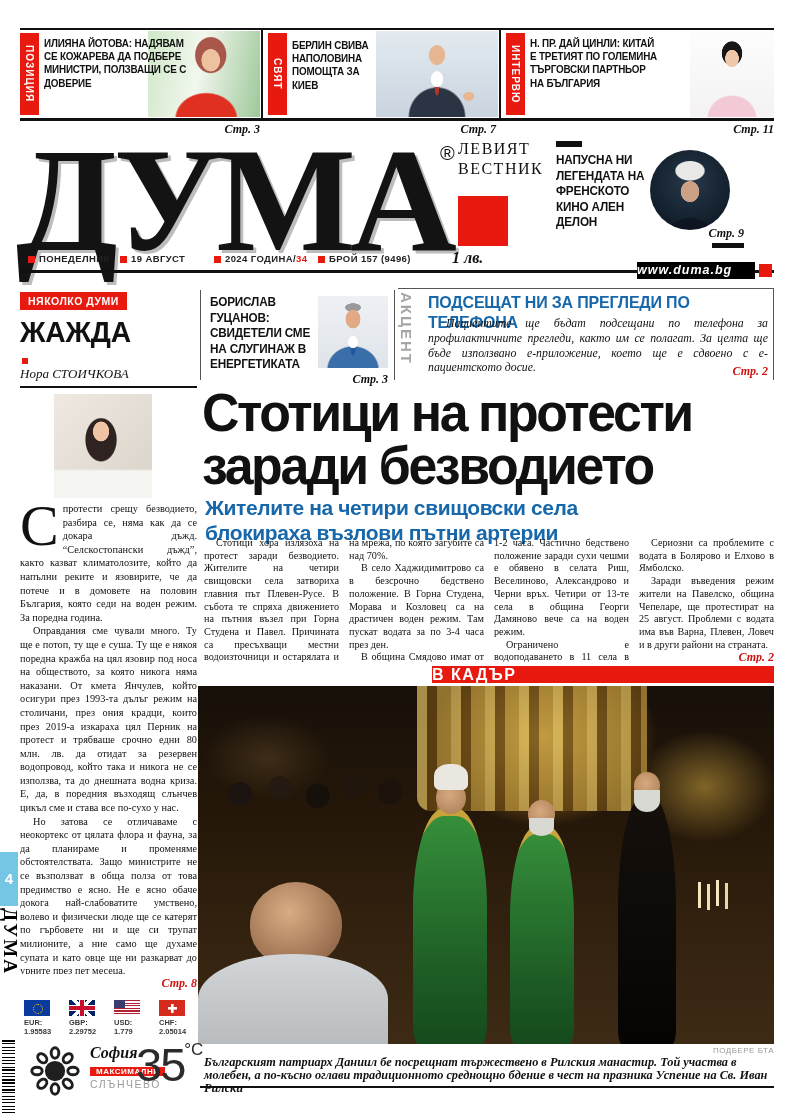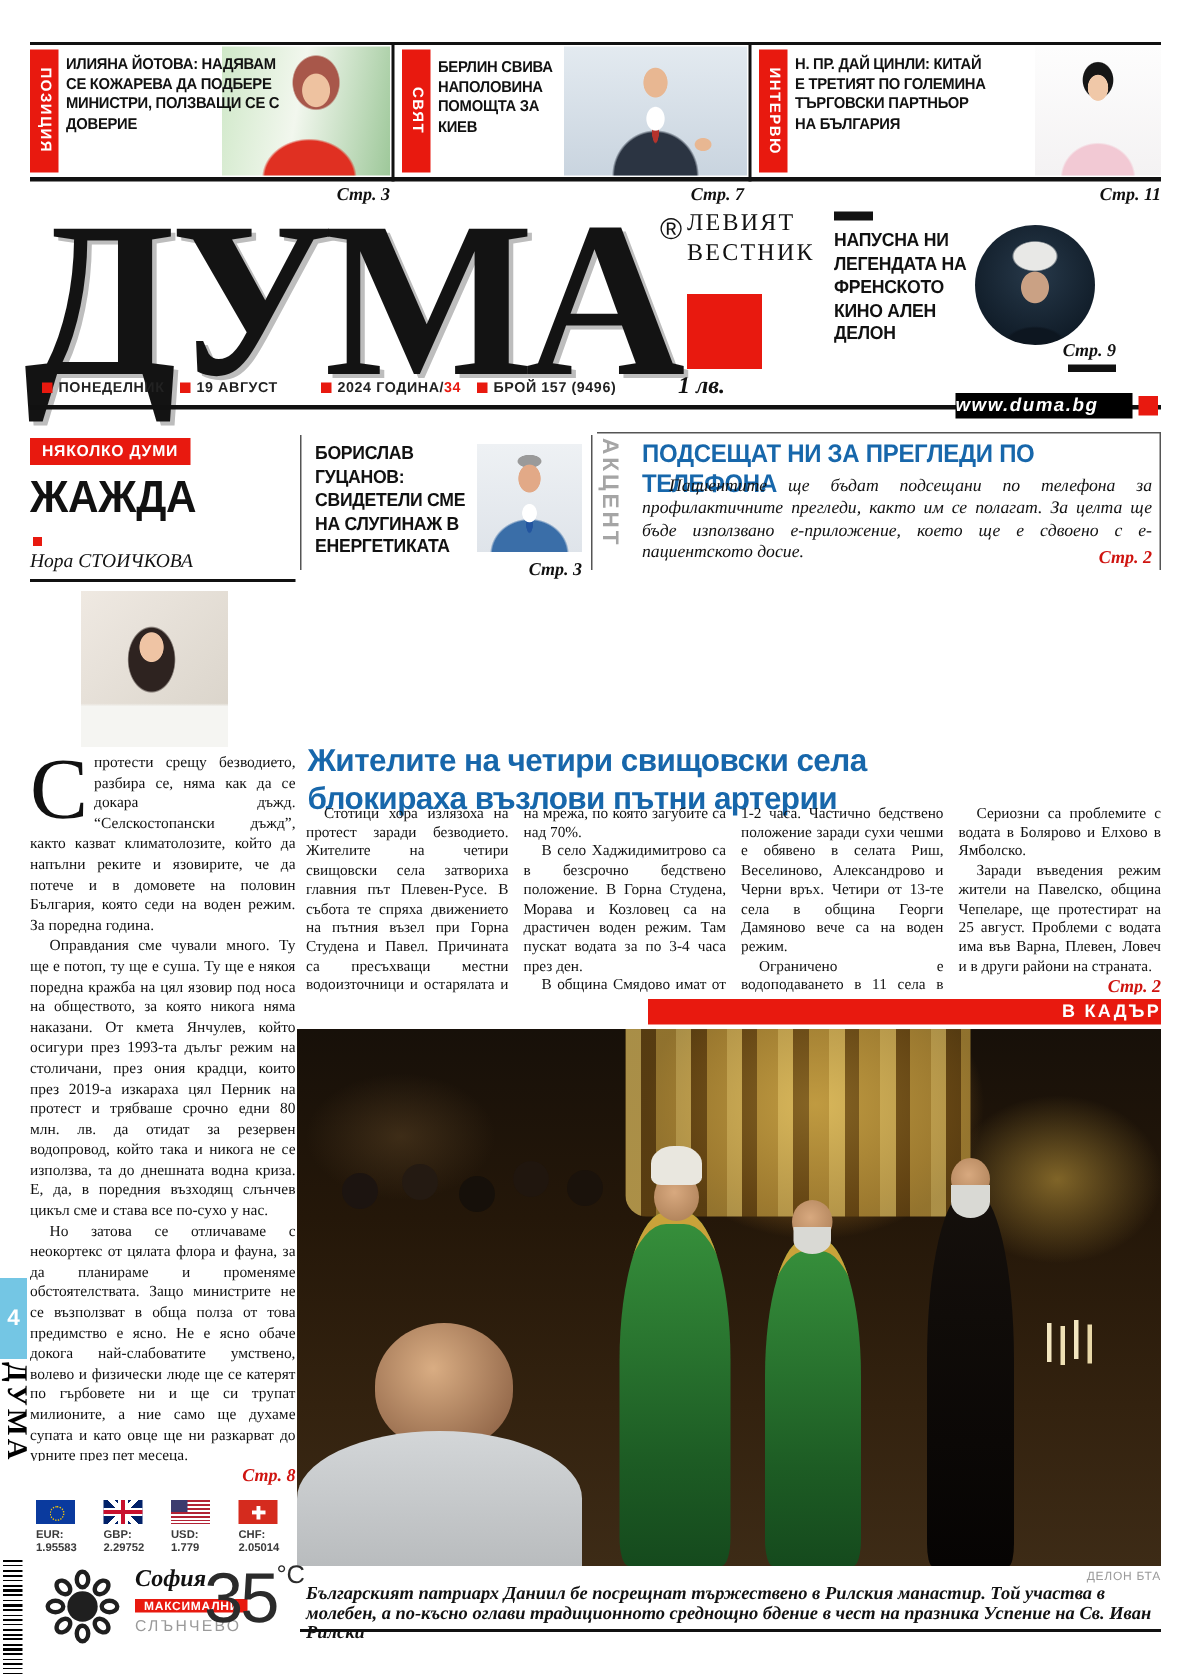--- a/index.html
+++ b/index.html
@@ -46,21 +46,21 @@
                  line-height:14.8px; text-indent:18px; }
 
   .main-hl { font-size:54px; line-height:53px; font-weight:800; letter-spacing:-2.5px;
              transform:scaleX(0.96); transform-origin:0 0; white-space:nowrap; }
   .main-sub { font-size:21px; line-height:25px; font-weight:700; color:#1767ab; letter-spacing:-0.4px; white-space:nowrap; }
   .main-cols { display:flex; gap:10px; font-family:"Liberation Serif",serif; font-size:10.2px; line-height:12.7px; }
   .main-cols .col { flex:1; }
   .main-cols p { text-indent:12px; }
   .main-cols p.cont { text-indent:0; }
 
-  .vkadr { text-align:right; font-weight:700; font-size:12px; letter-spacing:1.5px; line-height:17px; }
+  .vkadr { text-align:left; font-weight:700; font-size:16px; letter-spacing:1.5px; line-height:17px; }
   .caption { font-family:"Liberation Serif",serif; font-style:italic; font-weight:700;
              font-size:12.3px; line-height:13.2px; }
   .credit { font-size:8px; color:#999; letter-spacing:0.5px; text-align:right; }
 
   .cur-item { width:41px; text-align:left; }
   .cur-flag { width:26px; height:16px; margin-bottom:2px; }
   .cur-code,.cur-val { font-size:7.5px; font-weight:700; color:#3a3a3a; line-height:9px; }
 
   .flag-eu { background:#0a3a9e; position:relative; }
   .flag-eu::after { content:""; position:absolute; left:9px; top:4px; width:8px; height:8px;
@@ -221,20 +221,24 @@
 
   <div class="abs hl cond" style="left:210px;top:295px;width:118px;font-size:12.5px;line-height:15.5px;">БОРИСЛАВ ГУЦАНОВ: СВИДЕТЕЛИ СМЕ НА СЛУГИНАЖ В ЕНЕРГЕТИКАТА</div>
   <div class="abs photo ph-gutsanov" style="left:318px;top:296px;width:70px;height:72px;"></div>
   <div class="abs pageref" style="left:318px;top:372px;width:70px;text-align:right;">Стр. 3</div>
 
   <div class="abs vtext" style="left:398px;top:292px;height:86px;color:#a5a5a5;font-weight:700;font-size:15px;letter-spacing:2px;">АКЦЕНТ</div>
   <div class="abs akcent-title cond" style="left:428px;top:293px;width:352px;">ПОДСЕЩАТ НИ ЗА ПРЕГЛЕДИ ПО ТЕЛЕФОНА</div>
   <div class="abs akcent-body just" style="left:428px;top:316px;width:340px;">Пациентите ще бъдат подсещани по телефона за профилактичните прегледи, както им се полагат. За целта ще бъде използвано е-приложение, което ще е сдвоено с е-пациентското досие.</div>
   <div class="abs pageref red" style="left:428px;top:364px;width:340px;text-align:right;">Стр. 2</div>
 
+  <div class="abs" style="left:202px;top:386px;">
+    <div class="main-hl">Стотици на протести</div>
+    <div class="main-hl">заради безводието</div>
+  </div>
   <div class="abs" style="left:205px;top:495px;">
     <div class="main-sub">Жителите на четири свищовски села</div>
     <div class="main-sub">блокираха възлови пътни артерии</div>
   </div>
 
   <div class="abs main-cols just" style="left:204px;top:537px;width:570px;height:126px;overflow:hidden;">
     <div class="col">
       <p>Стотици хора излязоха на протест заради безводието. Жителите на четири свищовски села затвориха главния път Плевен-Русе. В събота те спряха движението на пътния възел при Горна Студена и Павел. Причината са пресъхващи местни водоизточници и остарялата и амортизирана водопровод-</p>
     </div>
     <div class="col">
@@ -265,21 +269,21 @@
     <div class="fig head" style="left:330px;top:114px;width:27px;height:29px;"></div>
     <div class="fig beard" style="left:331px;top:132px;width:25px;height:18px;"></div>
     <div class="fig monk" style="left:420px;top:108px;width:58px;height:250px;"></div>
     <div class="fig head" style="left:436px;top:86px;width:26px;height:28px;"></div>
     <div class="fig beard" style="left:436px;top:104px;width:26px;height:22px;"></div>
     <div class="fig candles" style="left:500px;top:196px;"></div>
     <div class="fig baldhead" style="left:52px;top:196px;width:92px;height:84px;"></div>
     <div class="fig shoulder" style="left:0;top:268px;width:190px;height:90px;"></div>
   </div>
 
-  <div class="abs credit" style="left:574px;top:1046px;width:200px;">ДЕЛОН БТА</div>
+  <div class="abs credit" style="left:574px;top:1046px;width:200px;">ПОДБЕРЕ БТА</div>
   <div class="abs caption" style="left:204px;top:1056px;width:570px;">Българският патриарх Даниил бе посрещнат тържествено в Рилския манастир. Той участва в молебен, а по-късно оглави традиционното среднощно бдение в чест на празника Успение на Св. Иван Рилски</div>
   <div class="abs rule" style="left:200px;top:1086px;width:574px;height:2px;"></div>
 
   <div class="abs opinion-body just" style="left:20px;top:502px;width:177px;height:472px;overflow:hidden;">
     <p class="first"><span class="dropcap">С</span><span>протести срещу безводието, разбира се, няма как да се докара дъжд. “Селскостопански дъжд”, както казват климатолозите, който да напълни реките и язовирите, че да потече и в домовете на половин България, която седи на воден режим. За поредна година.</span></p>
     <p>Оправдания сме чували много. Ту ще е потоп, ту ще е суша. Ту ще е някоя поредна кражба на цял язовир под носа на обществото, за която никога няма наказани. От кмета Янчулев, който осигури през 1993-та дълъг режим на столичани, през ония крадци, които през 2019-а изкараха цял Перник на протест и трябваше срочно едни 80 млн. лв. да отидат за резервен водопровод, който така и никога не се използва, та до днешната водна криза. Е, да, в поредния възходящ слънчев цикъл сме и става все по-сухо у нас.</p>
     <p>Но затова се отличаваме с неокортекс от цялата флора и фауна, за да планираме и променяме обстоятелствата. Защо министрите не се възползват в обща полза от това предимство е ясно. Не е ясно обаче докога най-слабоватите умствено, волево и физически люде ще се катерят по гърбовете ни и ще си трупат милионите, а ние само ще духаме супата и като овце ще ни разкарват до урните през пет месеца.</p>
   </div>
   <div class="abs pageref red" style="left:20px;top:976px;width:177px;text-align:right;">Стр. 8</div>
 

